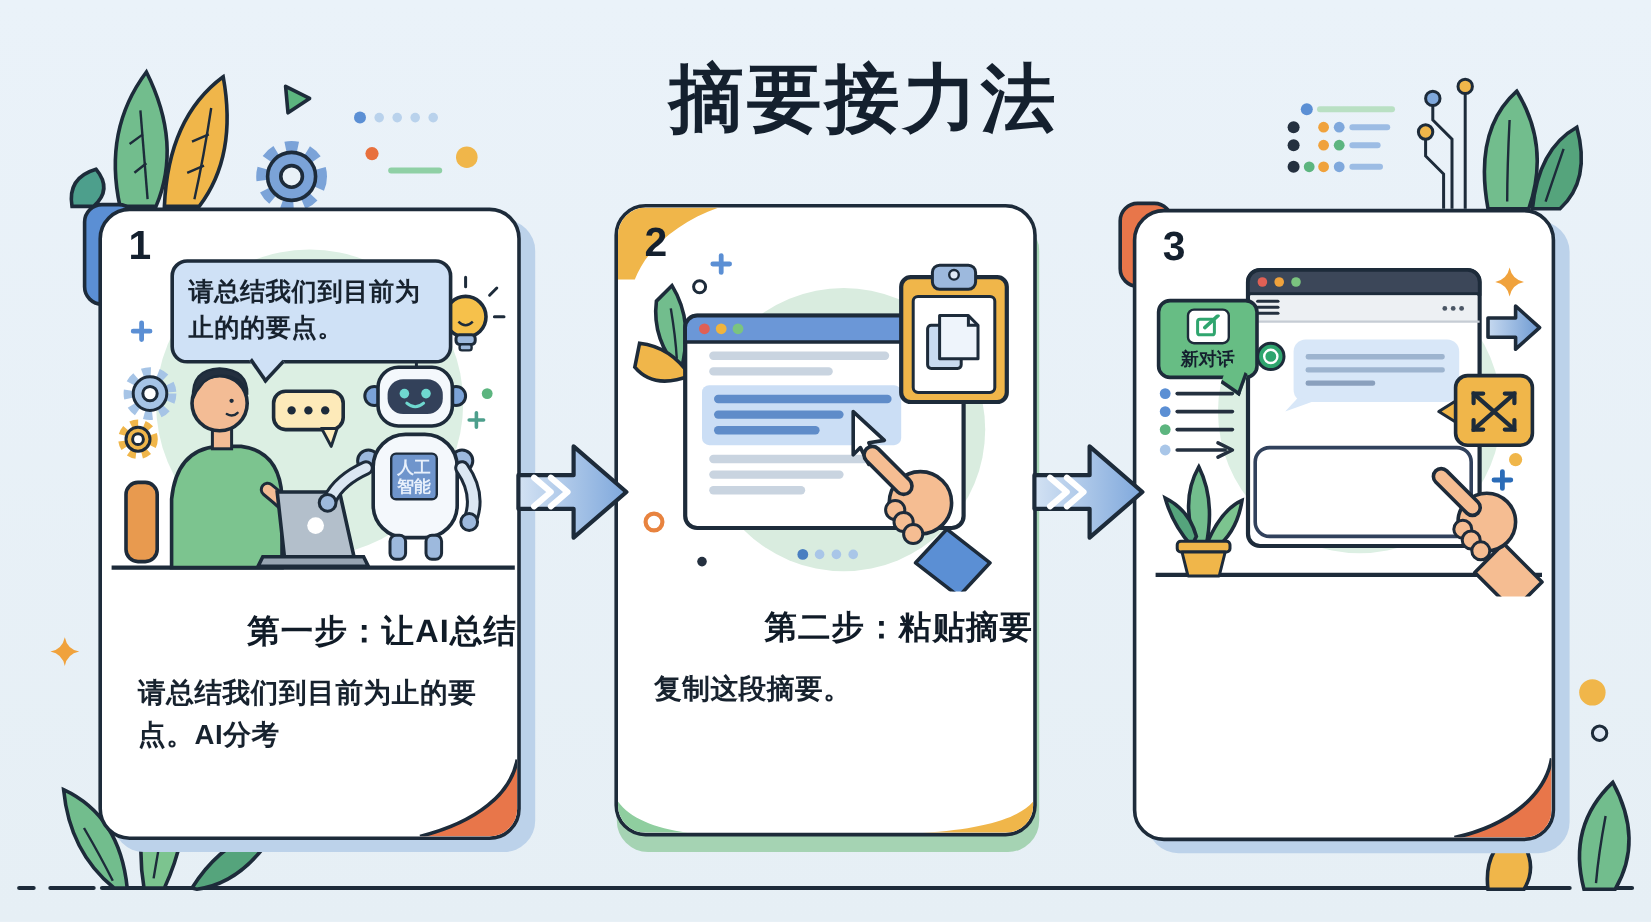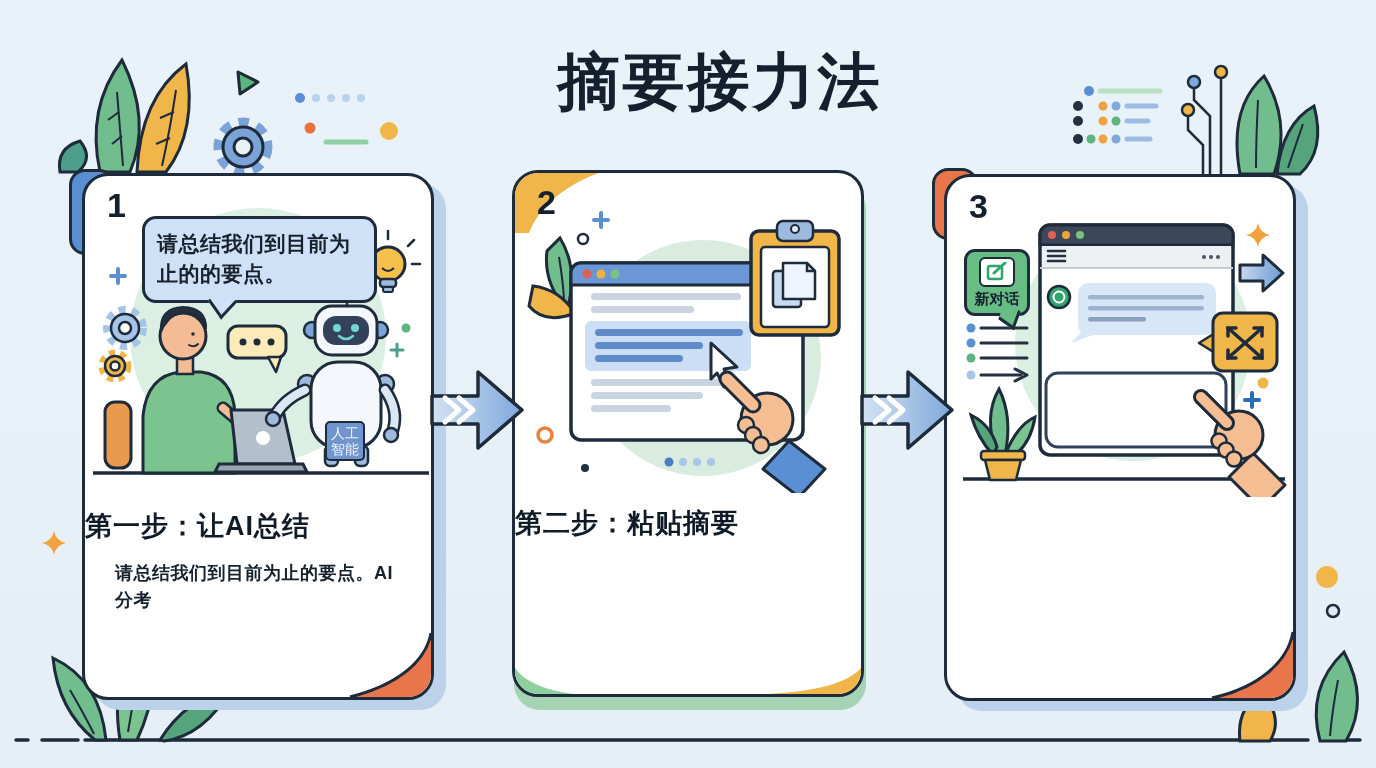--- a/index.html
+++ b/index.html
@@ -14,37 +14,37 @@
   .edge-accent { position:absolute; border:3px solid #1d2b3a; border-radius:16px; z-index:1; }
   .edge-accent.blue { left:-13px; top:-4px; width:46px; height:86px; background:#5b8fd4; }
   .edge-accent.orange { left:-12px; top:-6px; width:46px; height:72px; background:#e8764a; }
   .card { position:absolute; left:0; top:0; width:352px; height:527px; background:#ffffff;
     border:3.5px solid #1d2b3a; border-radius:26px; overflow:hidden; z-index:2; }
   .shadow-blue { box-shadow:12px 10px 0 #bcd2ea; }
   .shadow-green { box-shadow:2px 13px 0 #a5d3b3; }
   .corner-svg { position:absolute; z-index:1; }
   .illus { position:absolute; inset:0; z-index:2; }
   .card-number { position:absolute; top:10px; left:22px; font-size:34px; font-weight:900; color:#14202e; z-index:5; }
-  .step-title { position:absolute; top:332px; left:0; width:100%; text-align:left;
+  .step-title { position:absolute; top:332px; left:0; width:100%; text-align:right;
     font-size:27px; font-weight:900; color:#101b27; z-index:4; letter-spacing:1px; }
-  .step-desc { position:absolute; top:384px; left:30px; right:24px; font-size:18px; font-weight:600;
+  .step-desc { position:absolute; top:384px; left:30px; right:24px; font-size:23px; font-weight:600;
     color:#17222e; line-height:1.5; z-index:4; letter-spacing:0.5px; }
 
   .speech-bubble { position:absolute; left:57px; top:40px; width:235px; min-height:78px;
     background:#cfe1f6; border:3px solid #1d2b3a; border-radius:14px; padding:10px 12px;
     font-size:21px; font-weight:800; color:#17222e; line-height:1.45; z-index:3; letter-spacing:0.5px; }
   .speech-bubble::after { content:""; position:absolute; bottom:-13px; left:66px; width:20px; height:20px;
     background:#cfe1f6; border-right:3px solid #1d2b3a; border-bottom:3px solid #1d2b3a;
     transform:rotate(55deg) skewX(12deg); }
 
   .robot-chest { position:absolute; left:240px; top:201px; width:40px; background:#6f95cc;
     border:2px solid #1d2b3a; border-radius:5px; padding:2px 1px; text-align:center;
-    font-size:14px; font-weight:400; color:#e8f0fb; line-height:1.15; z-index:3;margin-top:44px; }
-
-  .new-chat-badge { position:absolute; left:17px; top:72px; width:66px; background:#67bd84;
+    font-size:14px; font-weight:700; color:#e8f0fb; line-height:1.15; z-index:3; }
+
+  .new-chat-badge { position:absolute; left:17px; top:72px; width:85px; background:#67bd84;
     border:3px solid #1d2b3a; border-radius:11px; padding:5px 3px 4px; text-align:center; z-index:3; }
   .new-chat-badge::after { content:""; position:absolute; bottom:-12px; right:8px; width:16px; height:16px;
     background:#67bd84; border-right:3px solid #1d2b3a; border-bottom:3px solid #1d2b3a;
     transform:rotate(35deg) skewX(15deg); }
   .badge-icon-box { width:36px; height:30px; margin:0 auto 3px; background:#ffffff;
     border:2px solid #1d2b3a; border-radius:6px; display:flex; align-items:center; justify-content:center; }
   .badge-label { font-size:15px; font-weight:800; color:#14202e; letter-spacing:0; }
 
   .arrow-svg { position:absolute; z-index:3; }
 </style>
@@ -305,20 +305,21 @@
             <circle cx="231" cy="252" r="8" fill="#f5bd92" stroke="#1d2b3a" stroke-width="2.5"></circle>
             <circle cx="238" cy="262" r="8" fill="#f5bd92" stroke="#1d2b3a" stroke-width="2.5"></circle>
             <circle cx="246" cy="272" r="8" fill="#f5bd92" stroke="#1d2b3a" stroke-width="2.5"></circle>
           </g>
           <circle cx="30" cy="262" r="7" fill="none" stroke="#e8833f" stroke-width="3.5"></circle>
           <circle cx="70" cy="295" r="4" fill="#24303f"></circle>
         </svg>
       </div>
       <div class="card-number">2</div>
       <div class="step-title">第二步：粘贴摘要</div>
+      <div class="step-desc">复制这段摘要。</div>
     </div>
   </div>
 
   <div class="card-wrap" style="left:944px; top:174px;">
     <div class="edge-accent orange"></div>
     <div class="card shadow-blue">
       <svg class="corner-svg" style="right:0; bottom:0;" width="95" height="70" viewBox="0 0 95 70">
         <path d="M95,70 L95,4 C90,34 60,60 14,70 Z" fill="#e8764a"></path>
         <path d="M95,4 C90,34 60,60 14,70" fill="none" stroke="#1d2b3a" stroke-width="3"></path>
       </svg>

